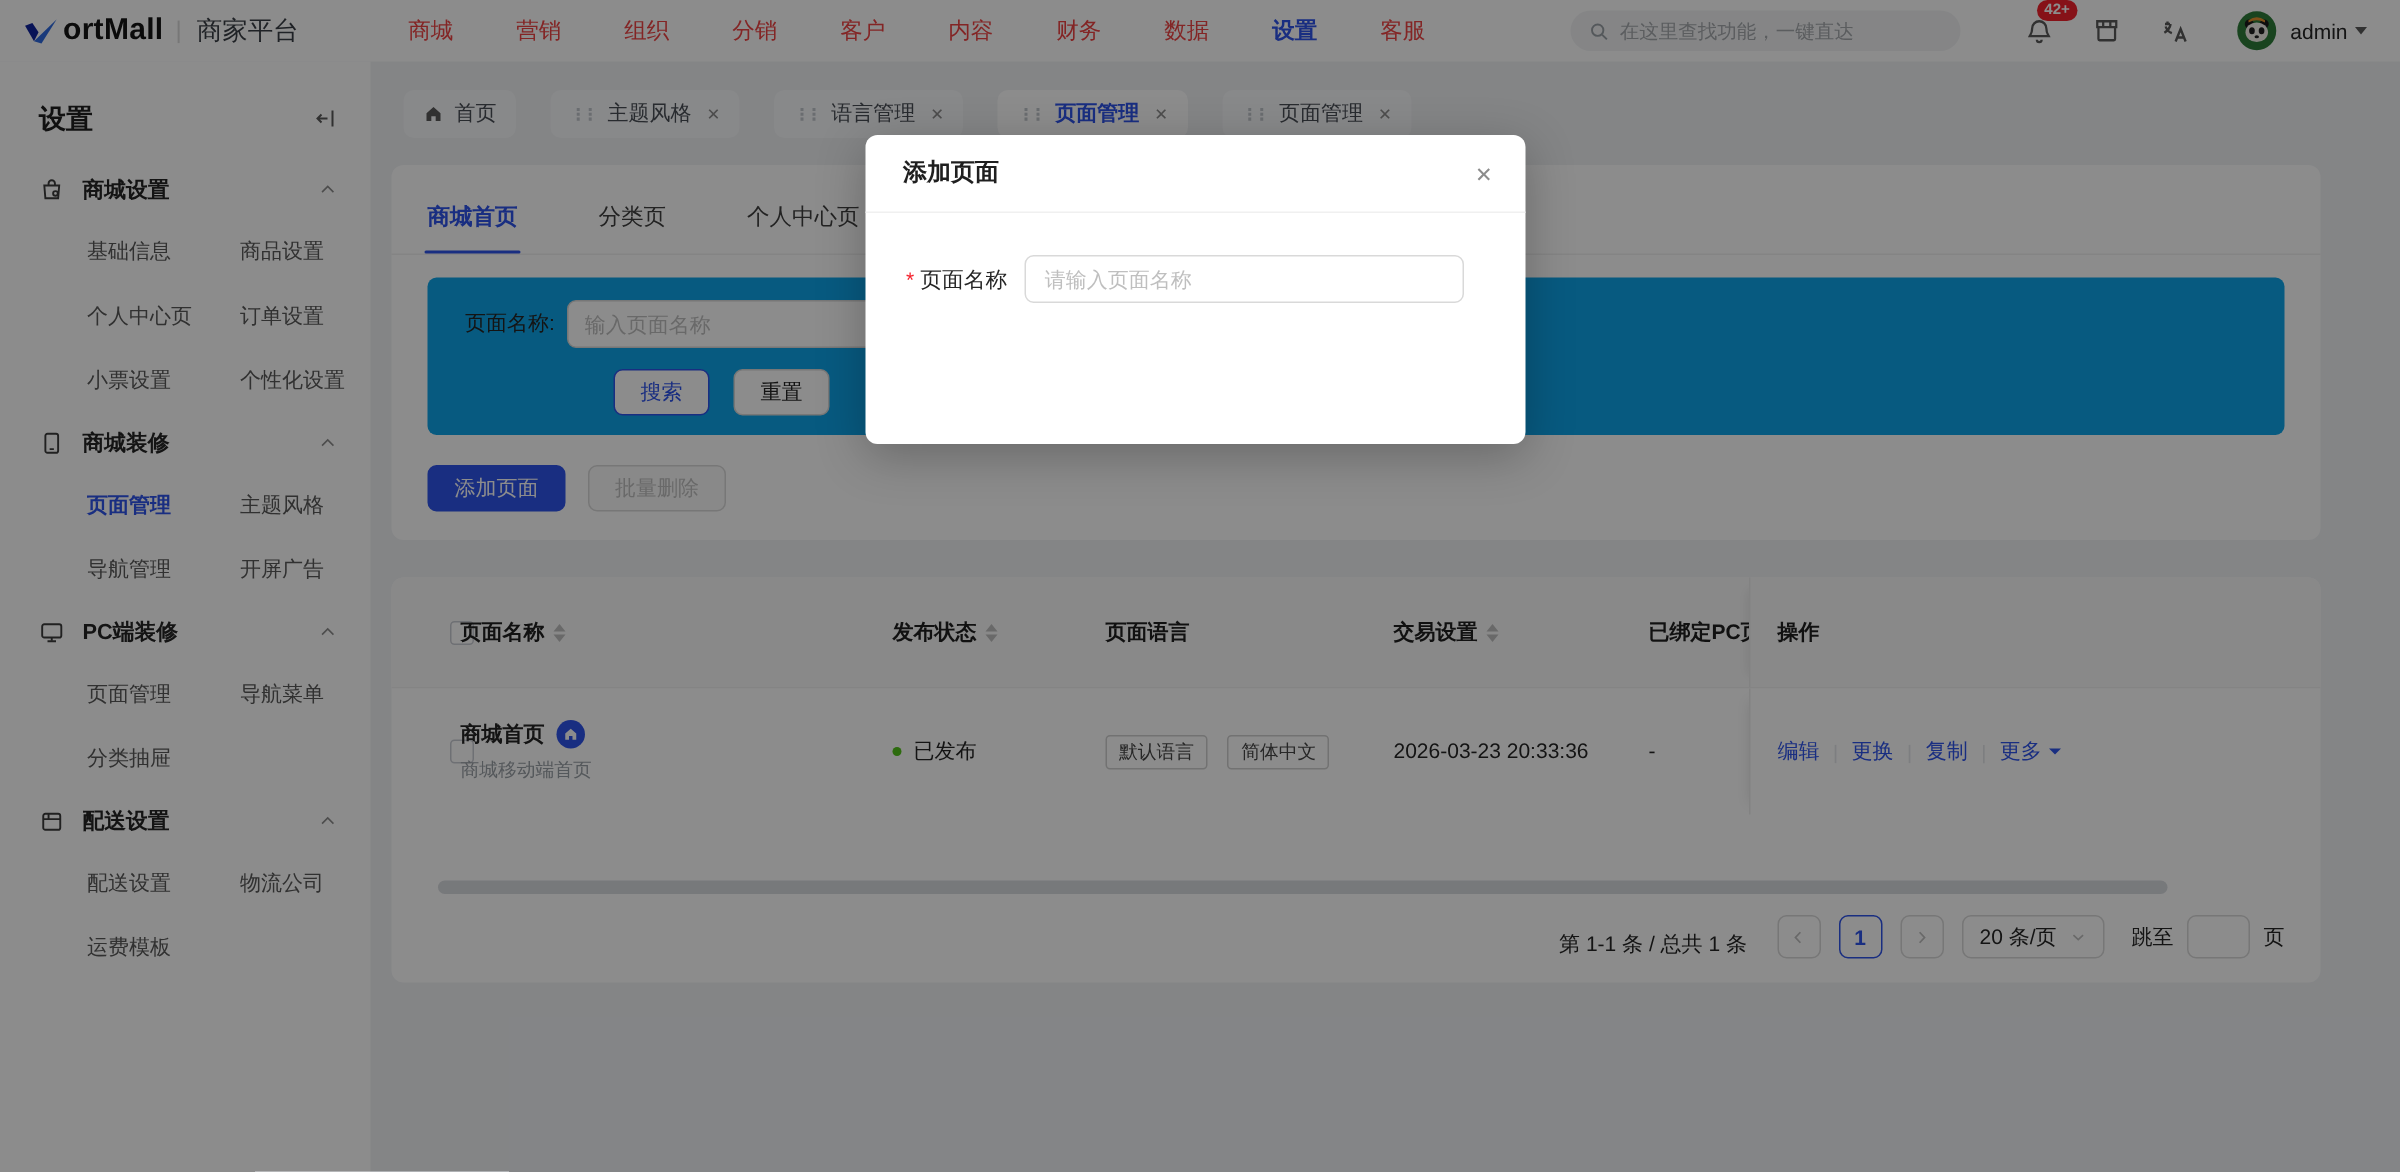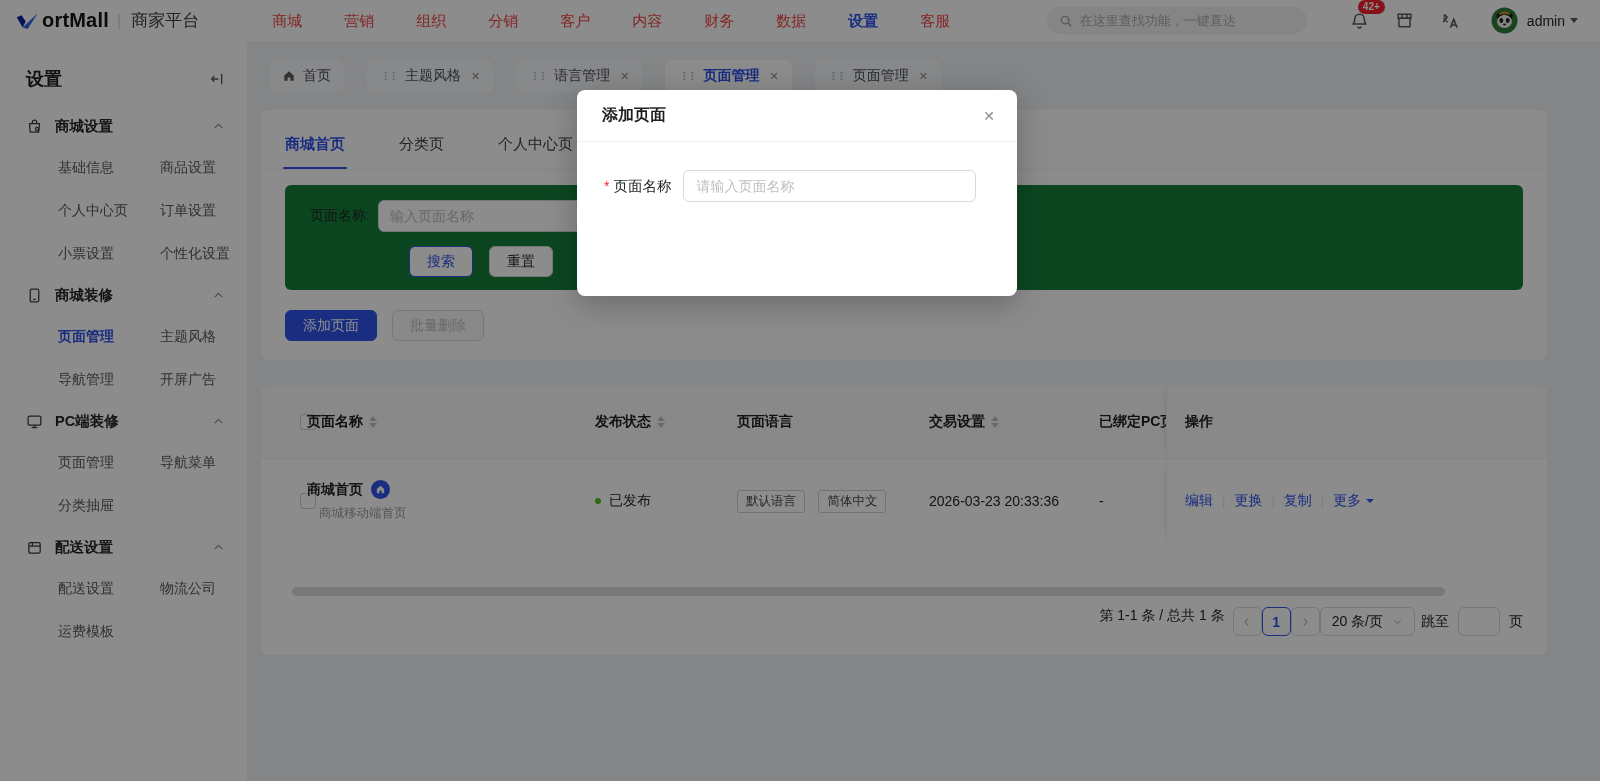--- a/index.html
+++ b/index.html
@@ -45,21 +45,21 @@
   .tab-dots { display:flex; letter-spacing:-3px; color:#c2c6cd; font-size:11px; margin-right:9px; font-weight:700; }
   .tab-close { margin-left:10px; color:#8c8c8c; font-size:11px; cursor:pointer; }
   .tab-home-ic { margin-right:7px; color:#595959; }
 
   .panel { background:#fff; border-radius:8px; margin:0 53px 0 14px; }
   .panel1 { height:250px; margin-top:18px; }
   .page-tabs { display:flex; gap:54px; padding:0 24px; border-bottom:1px solid #f0f0f0; height:60px; align-items:flex-end; }
   .page-tab { font-size:15px; color:#404040; padding-bottom:15px; cursor:pointer; position:relative; white-space:nowrap; }
   .page-tab.active { color:#2f54eb; font-weight:600; }
   .page-tab.active::after { content:""; position:absolute; left:-2px; right:-2px; bottom:0; height:2.5px; background:#2f54eb; border-radius:2px; }
-  .filter-box { margin:15px 24px 0 24px; background:#15803d; border-radius:6px; height:105px; padding:10px 0 0 25px; }
+  .filter-box { margin:15px 24px 0 24px; background:#0ea5e9; border-radius:6px; height:105px; padding:10px 0 0 25px; }
   .filter-row { display:flex; align-items:center; height:42px; }
   .filter-label { font-size:14px; color:#262626; margin-right:8px; }
   .filter-input { width:275px; height:32px; border:1px solid #d9d9d9; border-radius:6px; background:#fff; padding:0 11px; font-size:14px; color:#262626; outline:none; font-family:inherit; }
   .filter-input::placeholder { color:#bfbfbf; }
   .filter-btns { display:flex; gap:16px; margin-top:9px; margin-left:99px; }
   .btn { height:31px; border-radius:6px; font-size:14px; padding:0 17px; cursor:pointer; border:1px solid #d9d9d9; background:#fff; color:#262626; font-family:inherit; }
   .btn-outline-primary { border-color:#2f54eb; color:#2f54eb; }
   .btn-primary { background:#2f54eb; border-color:#2f54eb; color:#fff; }
   .btn-disabled { color:#bfbfbf; background:#fafafa; cursor:not-allowed; }
   .toolbar { display:flex; gap:15px; margin:20px 0 0 24px; }
@@ -76,31 +76,31 @@
   .c-upd { width:170px; flex:none; }
   .c-bound { width:67px; flex:none; overflow:hidden; white-space:nowrap; }
   .c-actions { flex:1; border-left:1px solid #ededed; box-shadow:-8px 0 8px -8px rgba(0,0,0,.10); padding-left:18px; align-self:stretch; display:flex; align-items:center; }
   .th { font-size:14px; font-weight:700; color:#1f1f1f; display:flex; align-items:center; white-space:nowrap; }
   .sorter { display:flex; flex-direction:column; gap:2px; margin-left:6px; cursor:pointer; }
   .sorter i { width:0; height:0; border-left:4px solid transparent; border-right:4px solid transparent; display:block; }
   .sorter .up { border-bottom:5px solid #bfbfbf; }
   .sorter .dn { border-top:5px solid #bfbfbf; }
   .row-name { font-size:14px; font-weight:600; color:#262626; display:flex; align-items:center; gap:8px; }
   .home-badge { width:19px; height:19px; border-radius:50%; background:#2f54eb; display:flex; align-items:center; justify-content:center; }
-  .row-sub { font-size:12.5px; color:#9aa0a6; margin-top:6px;margin-left:12px; }
+  .row-sub { font-size:12.5px; color:#9aa0a6; margin-top:6px; }
   .status-wrap { display:flex; align-items:center; gap:8px; font-size:14px; color:#262626; }
   .dot { width:6px; height:6px; border-radius:50%; background:#52c41a; }
   .tag { display:inline-block; border:1px solid #cfcfcf; border-radius:3px; padding:2px 8px; font-size:12.5px; color:#474747; background:#fff; }
   .tag + .tag { margin-left:9px; }
   .cell-text { font-size:14px; color:#262626; }
   .link { color:#2f54eb; font-size:14px; cursor:pointer; white-space:nowrap; display:inline-flex; align-items:center; }
   .link-sep { color:#e3e5e9; margin:0 9px; font-size:13px; }
   .more-caret { width:0; height:0; border-left:4px solid transparent; border-right:4px solid transparent; border-top:4.5px solid #2f54eb; margin-left:5px; }
   .hscrollbar { position:absolute; left:31px; bottom:59px; width:1153px; height:9px; border-radius:5px; background:#d9dce1; cursor:pointer; }
-  .pagination { position:absolute; right:24px; bottom:16px; height:32px; display:flex; align-items:flex-start; }
+  .pagination { position:absolute; right:24px; bottom:16px; height:32px; display:flex; align-items:flex-end; gap:12px; }
   .pg-total { font-size:14px; color:#262626; margin-right:8px; }
   .pg-btn { width:29px; height:29px; border:1px solid #d9d9d9; border-radius:6px; background:#fff; display:flex; align-items:center; justify-content:center; cursor:pointer; }
   .pg-btn.current { border-color:#2f54eb; color:#2f54eb; font-size:14px; font-weight:600; }
   .pg-size { height:29px; border:1px solid #d9d9d9; border-radius:6px; background:#fff; display:flex; align-items:center; gap:9px; padding:0 11px; font-size:14px; color:#262626; cursor:pointer; }
   .pg-jump { display:flex; align-items:center; gap:9px; font-size:14px; color:#262626; margin-left:6px; }
   .pg-jump input { width:42px; height:29px; border:1px solid #d9d9d9; border-radius:6px; outline:none; text-align:center; font-size:14px; font-family:inherit; }
 
   
   .overlay { position:absolute; inset:0; background:rgba(0,0,0,.45); z-index:100; }
   .modal { position:absolute; left:577px; top:90px; width:440px; height:206px; background:#fff; border-radius:8px; box-shadow:0 8px 32px rgba(0,0,0,.25); z-index:101; display:flex; flex-direction:column; }

